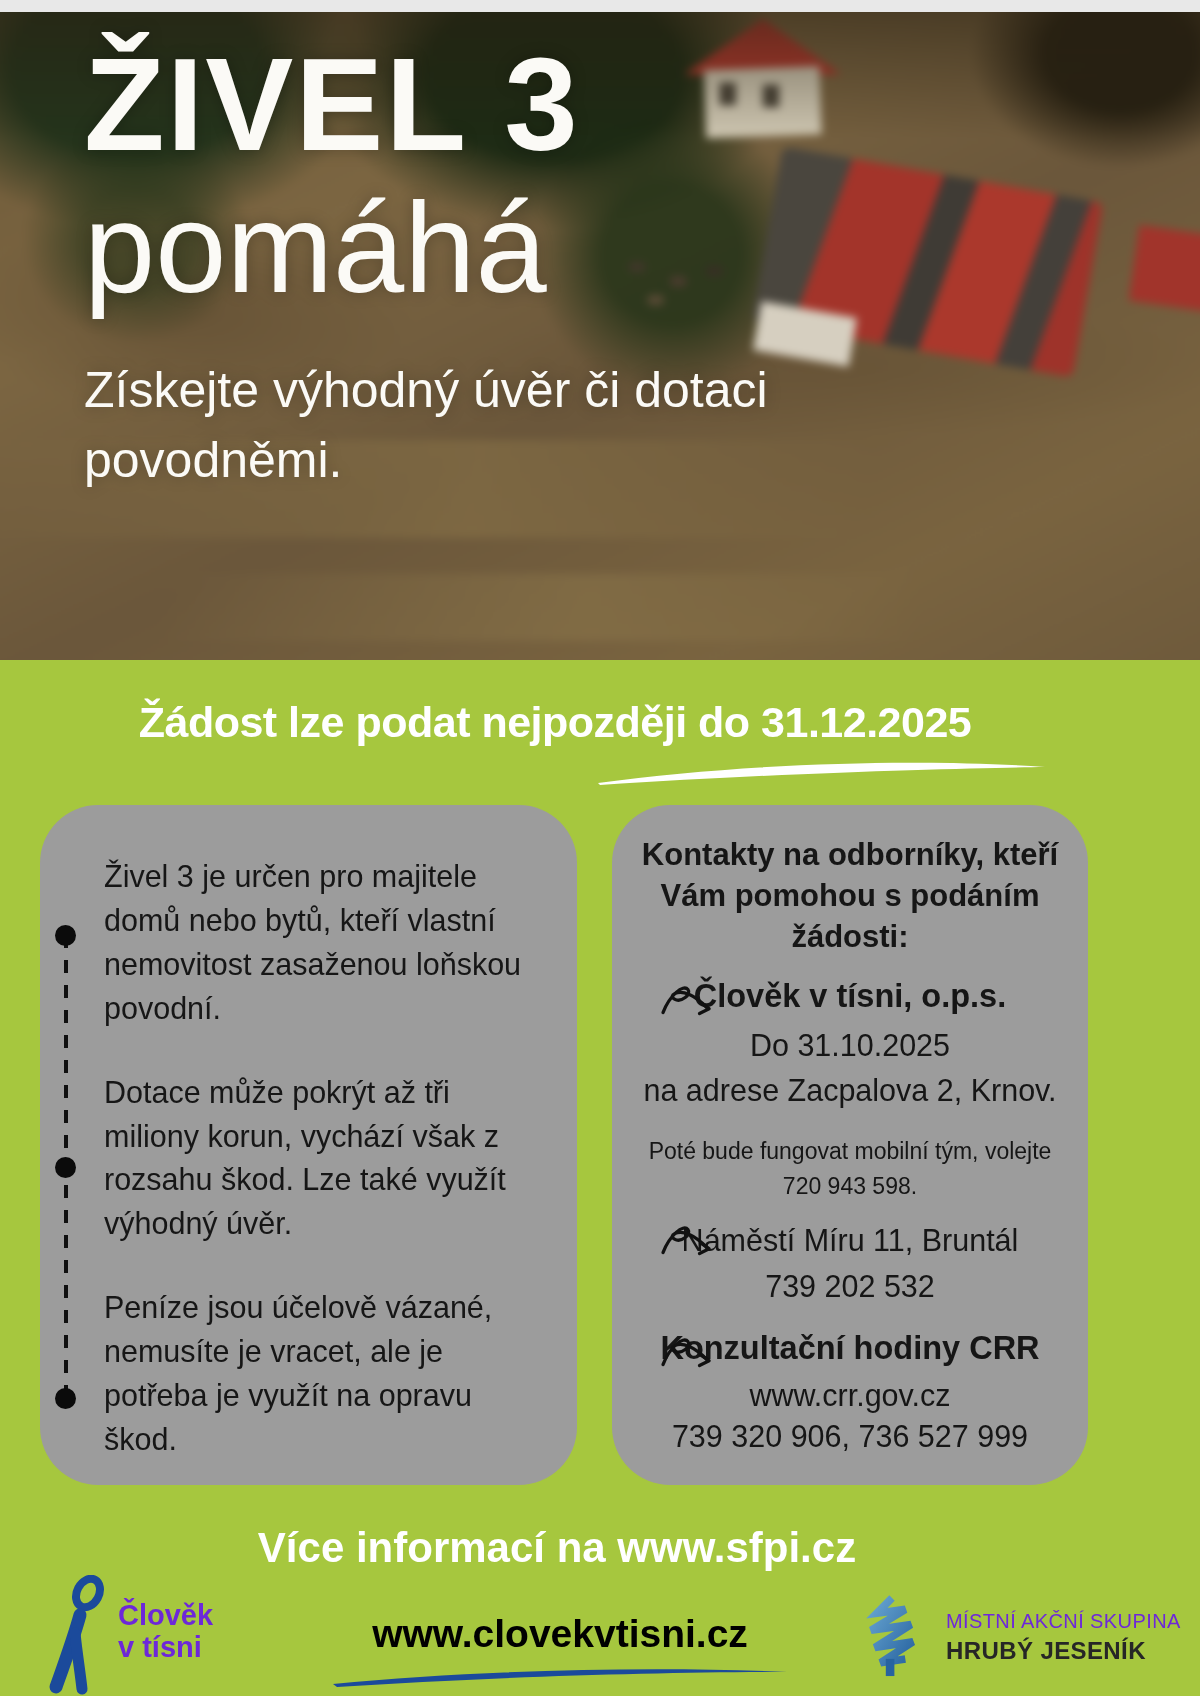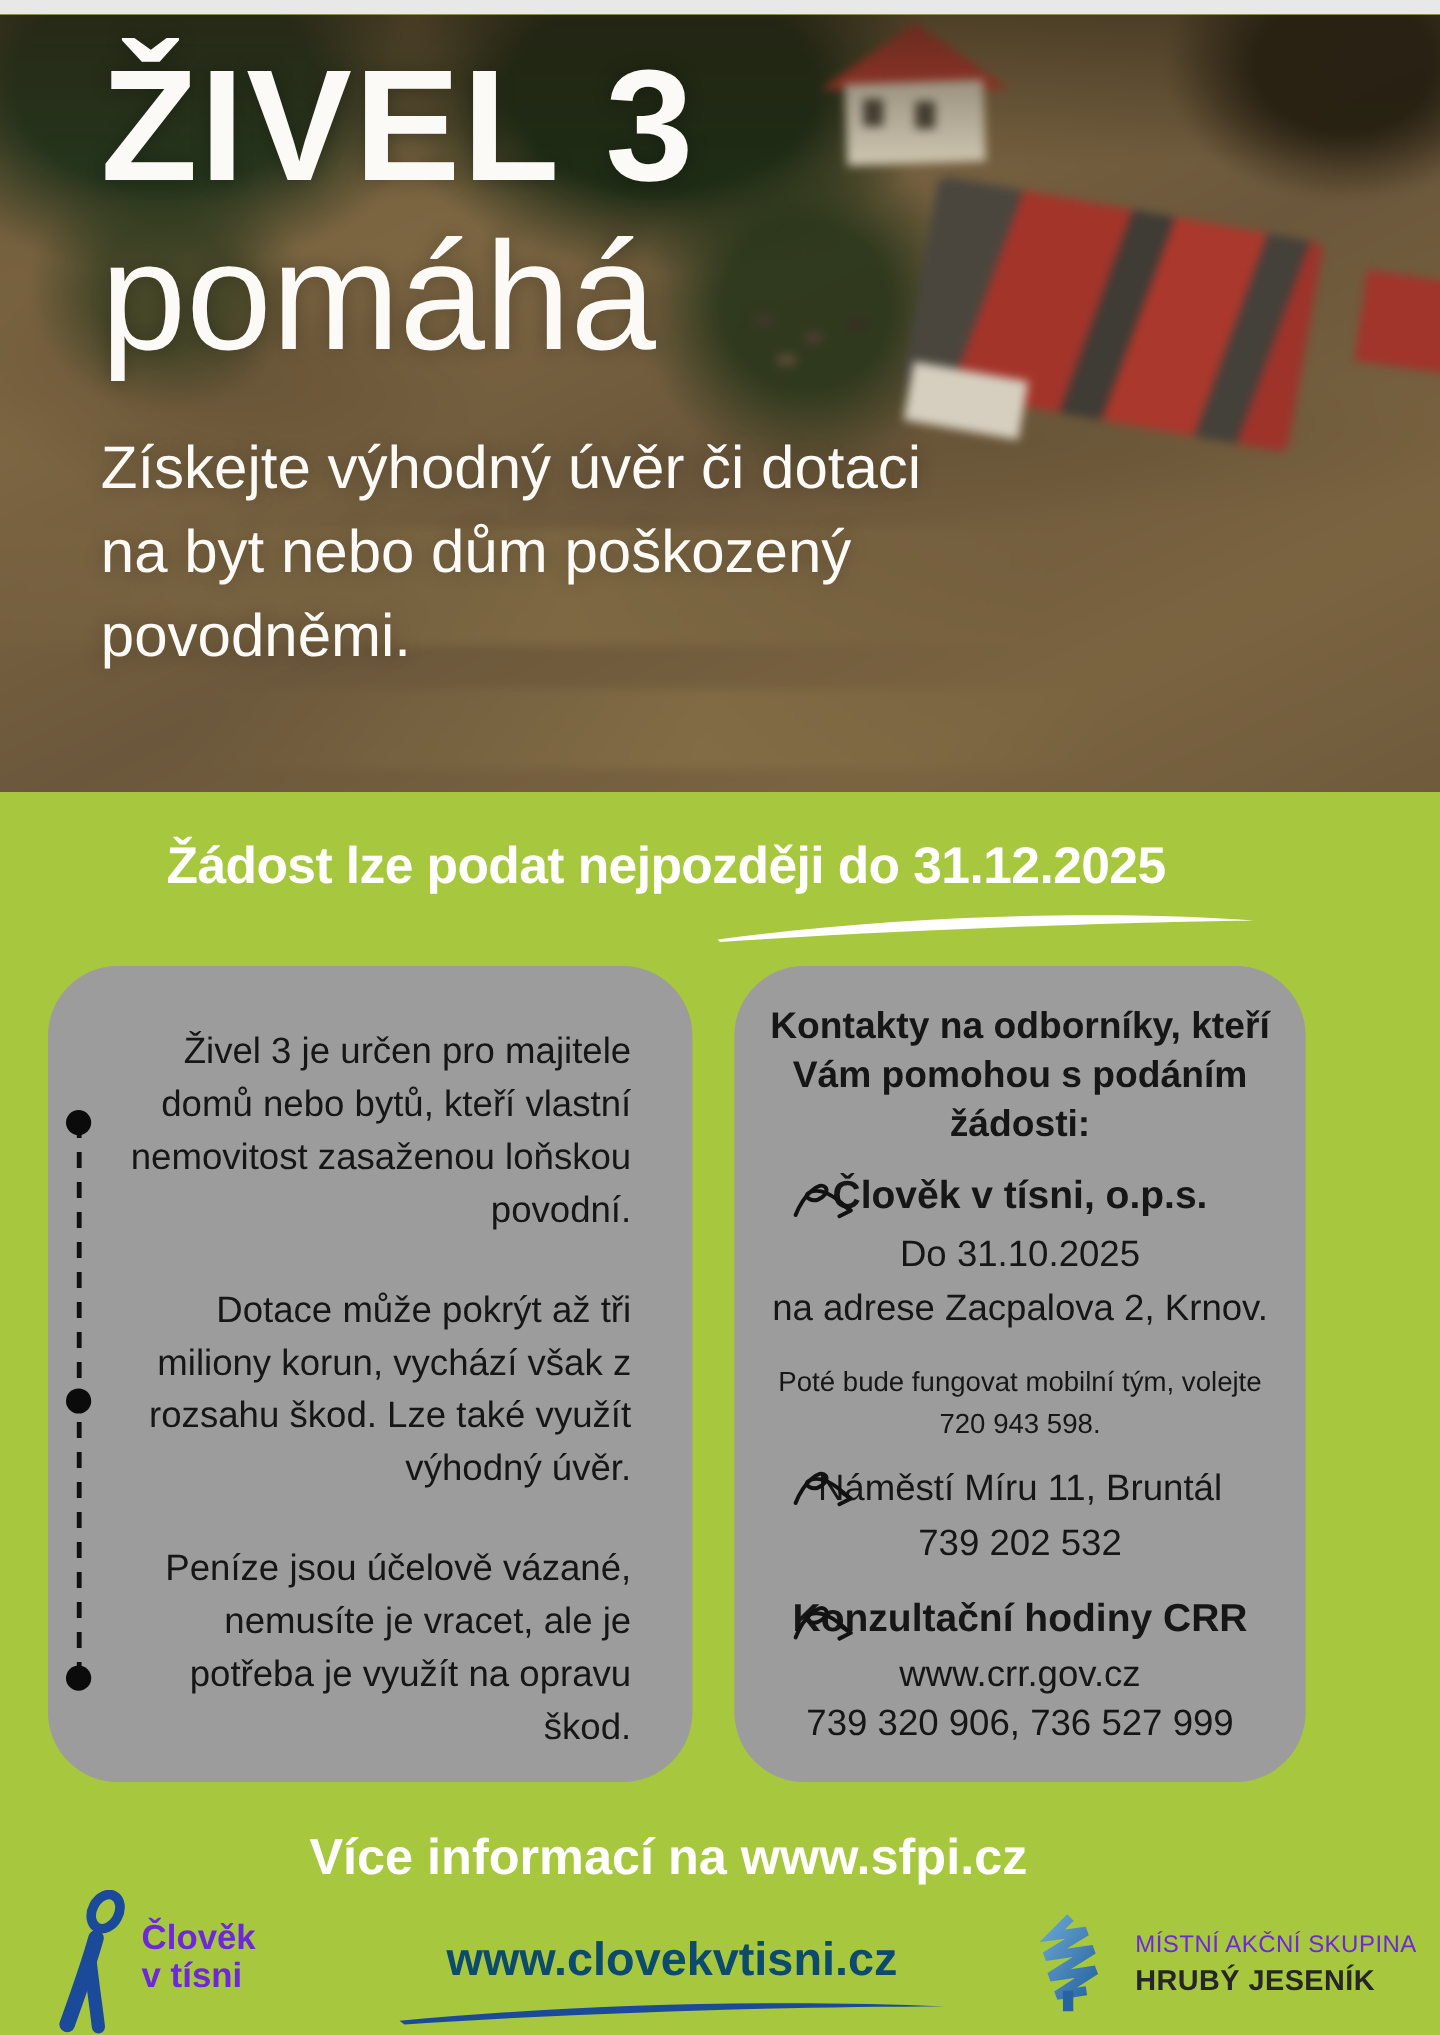--- a/index.html
+++ b/index.html
@@ -38,21 +38,21 @@
   .hero-sub span{display:block;}
 
   
   .green{position:absolute;left:0;top:648px;width:1200px;height:1240px;background:#a6c73e;}
   .deadline{position:absolute;left:0;top:38px;width:1110px;margin:0;text-align:center;
             color:#fff;font-size:43px;font-weight:700;letter-spacing:-0.5px;}
   .swoosh{position:absolute;left:596px;top:98px;width:452px;height:28px;}
 
   .box{position:absolute;top:145px;height:680px;border-radius:58px;background:#9c9c9c;
        color:#161616;box-sizing:border-box;}
-  .box-left{left:40px;width:537px;padding:50px 51px 0 64px;text-align:right;}
+  .box-left{left:40px;width:537px;padding:50px 24px 0 64px;text-align:left;}
   .box-left p{margin:0 0 40px;font-size:30.5px;line-height:1.44;}
   .timeline{position:absolute;left:14px;top:120px;width:24px;height:500px;}
   .tl-line{position:absolute;left:10px;top:10px;height:468px;width:4px;
            background:repeating-linear-gradient(#101010 0 13px,rgba(0,0,0,0) 13px 25px);}
   .tl-dot{position:absolute;left:1px;width:21px;height:21px;border-radius:50%;background:#0b0b0b;}
   .tl-d1{top:0;} .tl-d2{top:232px;} .tl-d3{top:463px;}
 
   .box-right{left:612px;width:476px;padding:30px 24px 0;text-align:center;}
   .contacts-heading{margin:0 0 20px;font-size:31px;font-weight:700;line-height:1.32;}
   .contacts-heading span{display:block;}
@@ -64,21 +64,21 @@
   .entry-3 .eline{line-height:1.35;}
   .loop-icon{position:absolute;left:22px;top:0;width:58px;height:48px;}
 
   .sfpi{position:absolute;left:0;top:864px;width:1114px;text-align:center;
         color:#fff;font-size:42px;font-weight:700;}
 
   .cvt-logo{position:absolute;left:44px;top:915px;display:flex;gap:8px;}
   .cvt-person{width:66px;height:128px;}
   .cvt-text{padding-top:24px;font-size:29px;font-weight:700;color:#6d28d9;line-height:1.12;}
   .cvt-site{position:absolute;left:320px;top:952px;width:480px;text-align:center;
-            font-size:39px;font-weight:700;color:#0c4a6e;cursor:pointer;}
+            font-size:39px;font-weight:700;color:#000000;cursor:pointer;}
   .site-swoosh{display:block;margin:8px auto 0;width:462px;height:24px;}
   .mas-logo{position:absolute;left:852px;top:932px;display:flex;align-items:center;gap:14px;}
   .mas-tree{width:80px;height:90px;}
   .mas-line1{font-size:20px;color:#6d28d9;letter-spacing:.4px;}
   .mas-line2{font-size:24px;font-weight:700;color:#262626;margin-top:4px;letter-spacing:.4px;}
 </style>
 </head>
 <body>
 
 <div class="page">
@@ -102,21 +102,20 @@
       <div class="ph-debris"></div>
       <div class="ph-st1"></div>
       <div class="ph-st2"></div>
       <div class="ph-top-shade"></div>
     </div>
     <div class="hero-text">
       <div class="hero-title1">ŽIVEL 3</div>
       <div class="hero-title2">pomáhá</div>
       <div class="hero-sub">
         <span>Získejte výhodný úvěr či dotaci</span>
-        <span>na byt nebo dům poškozený</span>
         <span>povodněmi.</span>
       </div>
     </div>
   </header>
 
   <section class="green">
 
     <h2 class="deadline">Žádost lze podat nejpozději do 31.12.2025</h2>
     <svg class="swoosh" viewBox="0 0 452 28" aria-hidden="true">
       <path d="M2 25 C 150 5, 322 0, 449 9 C 380 10, 200 14, 4 27 Z" fill="#ffffff"></path>

